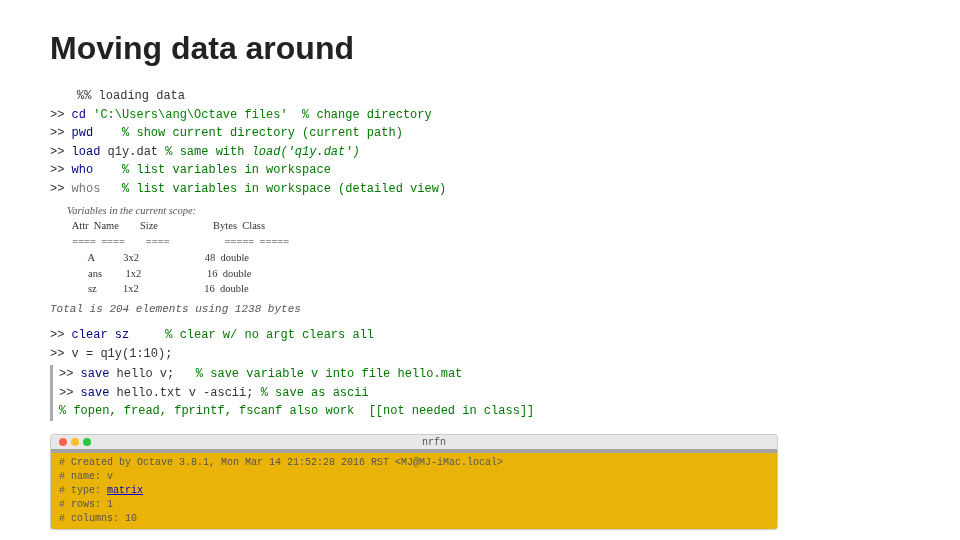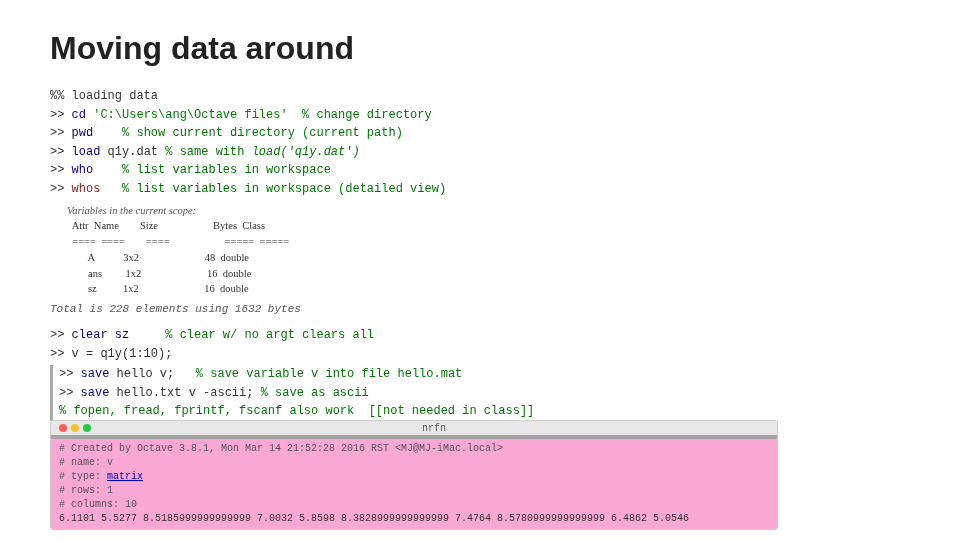--- a/index.html
+++ b/index.html
@@ -33,21 +33,21 @@
       font-size: 12px;
       line-height: 1.55;
       color: #333;
     }
 
     .code-line {
       display: block;
       white-space: pre;
     }
 
-    .comment { color: #333; }
+    .comment { color: #333; margin-left: 27px; }
 
     .table-section {
       font-family: Liberation Serif, serif;
       font-size: 11px;
       line-height: 1.5;
       color: #333;
       margin: 4px 17px;
     }
 
     .total-line {
@@ -101,53 +101,53 @@
       flex: 1;
       text-align: center;
     }
 
     .file-content {
       font-family: 'Courier New', Courier, monospace;
       font-size: 10px;
       line-height: 1.4;
       color: #333;
       padding: 3px 8px;
-      background: #f9a8d4;
+      background: #eab308;
     }
 
     .file-line { display: block; white-space: pre; }
     .file-comment { color: #555; }
     .file-link { color: #0000cc; text-decoration: underline; }
     .data-line { color: #333; }
 
   </style>
 </head>
 <body>
 
 <div class="page-container">
   <h1 class="page-title">Moving data around</h1>
 
   <div class="code-block">
     <span class="code-line comment">%% loading data</span>
     <span class="code-line"><span>&gt;&gt; </span><span style="color:#000080">cd</span> <span style="color:#008000">'C:\Users\ang\Octave files'</span>  <span style="color:#007700">% change directory</span></span>
     <span class="code-line"><span>&gt;&gt; </span><span style="color:#000080">pwd</span>    <span style="color:#007700">% show current directory (current path)</span></span>
     <span class="code-line"><span>&gt;&gt; </span><span style="color:#000080">load</span> q1y.dat <span style="color:#007700">% same with <span style="font-style:italic">load('q1y.dat')</span></span></span>
     <span class="code-line"><span>&gt;&gt; </span><span style="color:#000080">who</span>    <span style="color:#007700">% list variables in workspace</span></span>
-    <span class="code-line"><span>&gt;&gt; </span><span style="color:#7f1d1d">whos</span>   <span style="color:#007700">% list variables in workspace (detailed view)</span></span>
+    <span class="code-line"><span>&gt;&gt; </span><span style="color:#737373">whos</span>   <span style="color:#007700">% list variables in workspace (detailed view)</span></span>
 
     <div class="table-section">
       <span class="code-line" style="font-size:10.5px;color:#555;font-style:italic;">Variables in the current scope:</span>
       <span class="code-line" style="font-size:10.5px;">  Attr  Name        Size                     Bytes  Class</span>
       <span class="code-line" style="font-size:10.5px;">  ====  ====        ====                     =====  =====</span>
       <span class="code-line" style="font-size:10.5px;">        A           3x2                         48  double</span>
       <span class="code-line" style="font-size:10.5px;">        ans         1x2                         16  double</span>
       <span class="code-line" style="font-size:10.5px;">        sz          1x2                         16  double</span>
     </div>
 
-    <div class="total-line">Total is 228 elements using 1632 bytes</div>
+    <div class="total-line">Total is 204 elements using 1238 bytes</div>
 
     <span class="code-line"><span>&gt;&gt; </span><span style="color:#000080">clear sz</span>     <span style="color:#007700">% clear w/ no argt clears all</span></span>
     <span class="code-line"><span>&gt;&gt; </span><span>v = q1y(1:10);</span></span>
 
     <div style="border-left:3px solid #aaaaaa; padding-left:6px; margin-top:2px;">
       <span class="code-line"><span>&gt;&gt; </span><span style="color:#000080">save</span> hello v;   <span style="color:#007700">% save variable v into file hello.mat</span></span>
       <span class="code-line"><span>&gt;&gt; </span><span style="color:#000080">save</span> hello.txt v -ascii; <span style="color:#007700">% save as ascii</span></span>
       <span class="code-line"><span style="color:#007700">% fopen, fread, fprintf, fscanf also work  [[not needed in class]]</span></span>
     </div>
   </div>
@@ -160,16 +160,15 @@
         <div class="dot dot-green"></div>
       </div>
       <div class="file-name-bar">nrfn</div>
     </div>
     <div class="file-content">
       <span class="file-line file-comment"># Created by Octave 3.8.1, Mon Mar 14 21:52:28 2016 RST &lt;MJ@MJ-iMac.local&gt;</span>
       <span class="file-line file-comment"># name: v</span>
       <span class="file-line file-comment"># type: <span class="file-link">matrix</span></span>
       <span class="file-line file-comment"># rows: 1</span>
       <span class="file-line file-comment"># columns: 10</span>
-      <span class="file-line data-line">6.1101 5.5277 8.5185999999999999 7.0032 5.8598 8.3828999999999999 7.4764 8.5780999999999999 6.4862 5.0546</span>
     </div>
   </div>
 </div>
 
 </body></html>

